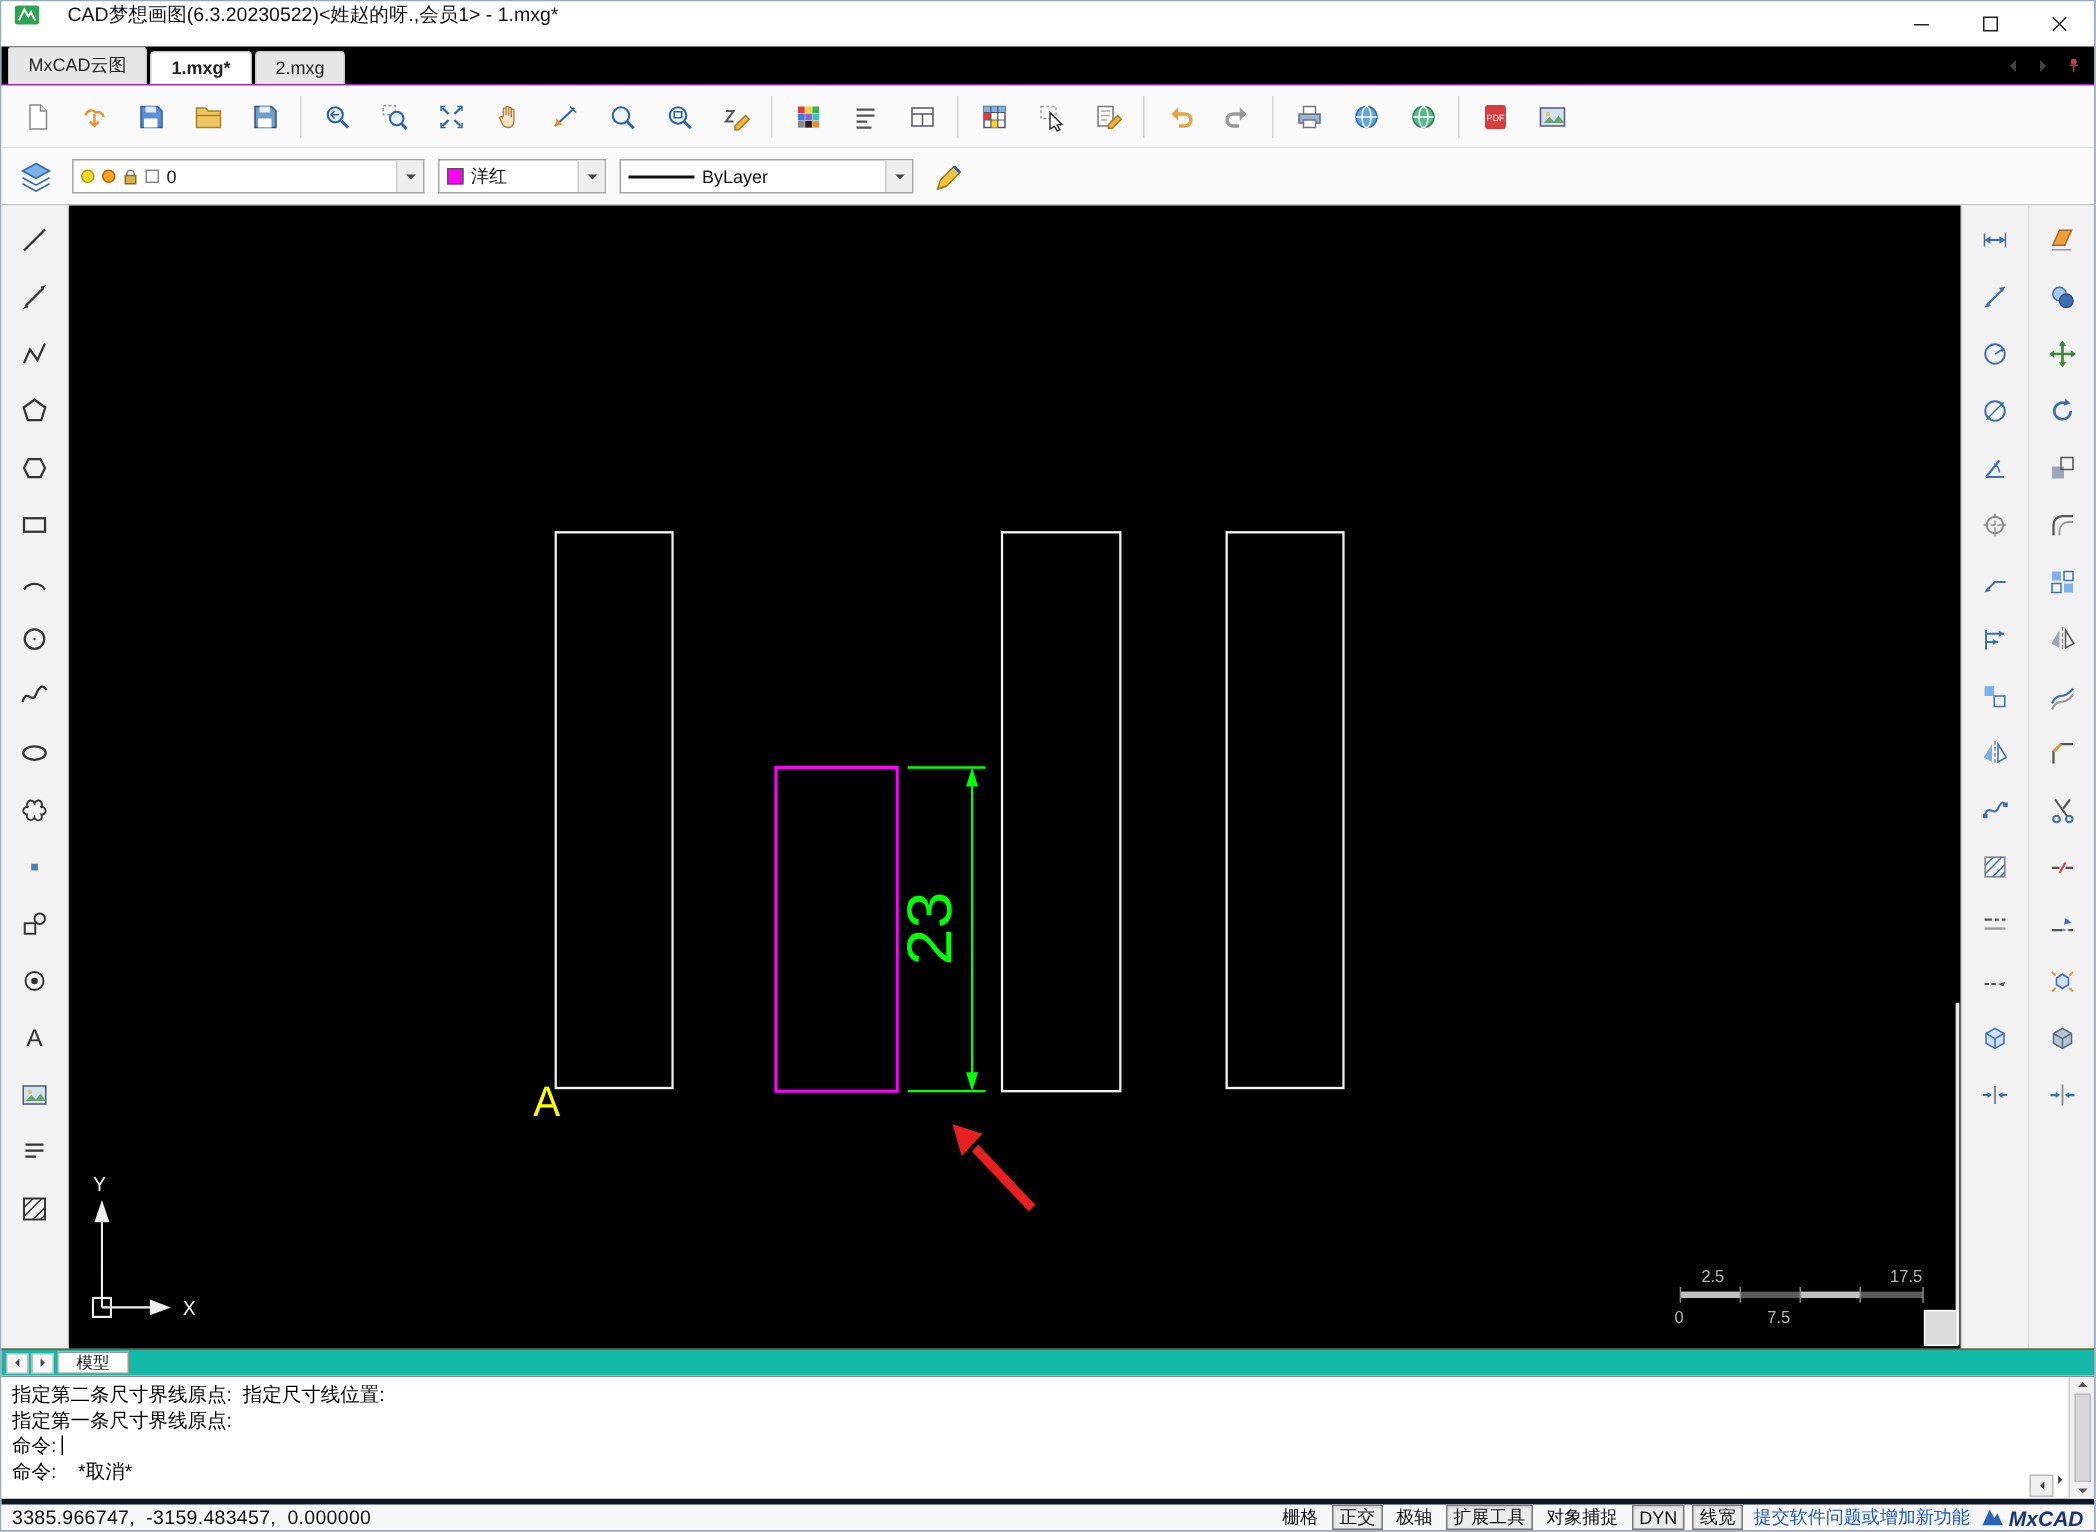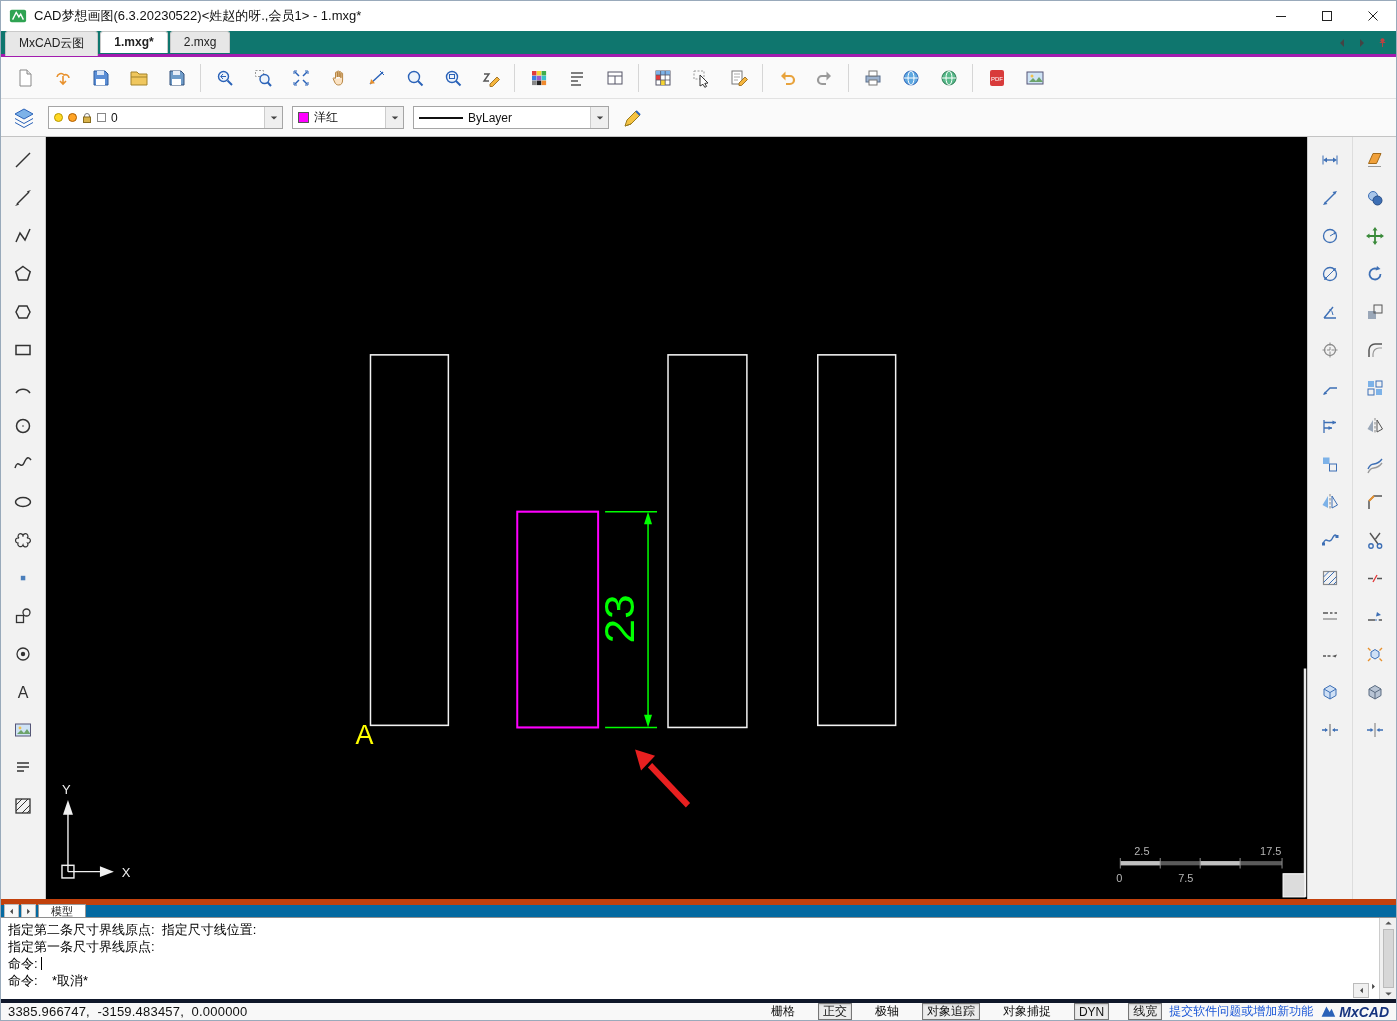--- a/index.html
+++ b/index.html
@@ -1,27 +1,27 @@
 <!DOCTYPE html>
 <html><head>
 <meta charset="utf-8">
 <style>
 *{margin:0;padding:0;box-sizing:border-box;font-family:"Liberation Sans",sans-serif}
 html,body{width:1397px;height:1021px;overflow:hidden;background:#fff}
 .app{width:1397px;height:1021px;display:flex;flex-direction:column;border:1px solid #9ab}
 svg{display:block}
 
-.titlebar{height:30px;display:flex;align-items:center;gap:7px;padding-left:8px;background:#fff;font-size:13px;color:#111}
+.titlebar{height:30px;display:flex;align-items:flex-start;gap:18px;padding-left:8px;background:#fff;font-size:13px;color:#111}
 .win-controls{margin-left:auto;display:flex;height:100%}
 .win-btn{width:46px;height:100%;display:flex;align-items:center;justify-content:center;color:#222}
 
 .menubar{height:28px;display:flex;align-items:center;background:#fff;border-bottom:1px solid #e4e4e4;font-size:13px;padding-left:8px;color:#111}
 .menu-item{padding:4px 9px;cursor:default}
 
-.doctabs{height:26px;background:#0f766e;display:flex;align-items:flex-start;border-bottom:3px solid #a21caf;padding:0 4px}
+.doctabs{height:26px;background:#000000;display:flex;align-items:flex-end;border-bottom:1px solid #a21caf;padding:0 4px}
 .dtab{padding:3px 13px 4px;font-size:12px;background:#e7e7e7;border:1px solid #c9c9c9;border-bottom:none;margin-right:2px;border-radius:3px 3px 0 0;color:#222}
 .dtab.active{background:#fff;font-weight:bold}
 .dt-spacer{flex:1}
 .tab-nav{width:20px;height:20px;display:flex;align-items:center;justify-content:center;align-self:center}
 
 .toolbar{height:42px;display:flex;align-items:center;padding:2px 5px;gap:1px;background:#fafafa;border-bottom:1px solid #e2e2e2}
 .tb{width:37px;height:36px;display:flex;align-items:center;justify-content:center;border-radius:3px}
 .tsep{width:1px;height:28px;background:#d6d6d6;margin:0 4px}
 
 .propbar{height:38px;display:flex;align-items:center;gap:9px;padding:0 8px;background:#fafafa;border-bottom:1px solid #c4c4c4}
@@ -37,36 +37,36 @@
 
 .main{flex:1;display:flex;min-height:0}
 .side-left{width:45px;background:#f2f2f2;border-right:1px solid #c9c9c9;display:flex;flex-direction:column;align-items:center;padding-top:5px;gap:2px}
 .sbtn{width:34px;height:36px;display:flex;align-items:center;justify-content:center}
 .canvas{flex:1;position:relative;background:#000}
 .canvas svg.cad{position:absolute;inset:0;width:100%;height:100%}
 .right-panel{width:89px;background:#f2f2f2;border-left:1px solid #c9c9c9;display:flex}
 .rcol{width:44px;display:flex;flex-direction:column;align-items:center;padding-top:5px;gap:2px}
 .rcol.outer{border-left:1px solid #ddd}
 
-.modelbar{height:18px;background:#0369a1;border-top:6px solid #c2410c;display:flex;align-items:center;font-size:11px;gap:2px;padding-left:3px;color:#222}
+.modelbar{height:18px;background:#14b8a6;border-top:1px solid #c2410c;display:flex;align-items:center;font-size:11px;gap:2px;padding-left:3px;color:#222}
 .mnav{width:15px;height:14px;display:flex;align-items:center;justify-content:center;border:1px solid #bbb;background:#f7f7f7}
 .mtab{background:#fff;border:1px solid #999;padding:0 12px;height:15px;display:flex;align-items:center}
 
 .cmdarea{height:82px;border-top:1px solid #8e8e8e;background:#fff;position:relative;font-size:13px;color:#000;padding:3px 22px 3px 7px}
 .cmd-line{height:17px;line-height:17px;white-space:pre}
 .caret{display:inline-block;width:1.5px;height:13px;background:#000;vertical-align:-2px;margin-left:3px;animation:blink 1s steps(1) infinite}
 @keyframes blink{50%{opacity:0}}
 .cmd-scroll{position:absolute;right:0;top:0;width:17px;height:100%;background:#f0f0f0;border-left:1px solid #ccc;display:flex;flex-direction:column;justify-content:space-between;align-items:center;padding:1px 0}
 .sthumb{width:11px;flex:1;margin:2px 0;background:#d7d7d7;border:1px solid #bbb}
 .cmd-hnav{position:absolute;right:19px;bottom:1px;display:flex;gap:1px}
 .cmd-hbtn{width:16px;height:15px;border:1px solid #bbb;background:#f0f0f0;display:flex;align-items:center;justify-content:center}
 
 .statusbar{height:21px;display:flex;align-items:center;font-size:12px;padding:0 7px;gap:7px;background:#f8f8f8;border-top:4px solid #0f172a;color:#111}
 .coords{font-size:13px;letter-spacing:.2px;white-space:pre}
-.toggles{margin-left:auto;display:flex;align-items:center;gap:19px}
+.toggles{margin-left:auto;display:flex;align-items:center;gap:5px}
 .toggle{padding:0 4px;height:17px;display:flex;align-items:center}
 .toggle.active{border:1px solid #777;background:#ececec;box-shadow:inset 0 1px 2px rgba(0,0,0,.15)}
 .status-link{color:#1a56d6;white-space:nowrap}
 .brand{display:flex;align-items:flex-start;gap:3px;font-weight:bold;font-style:italic;color:#17347f;font-size:14px}
 </style>
 </head>
 <body>
 
 <div class="app">
 
@@ -759,21 +759,21 @@
         </svg>
     </div>
   </div>
 
   <div class="statusbar">
     <span class="coords">3385.966747,  -3159.483457,  0.000000</span>
     <div class="toggles">
       <span class="toggle">栅格</span>
       <span class="toggle active">正交</span>
       <span class="toggle">极轴</span>
-      <span class="toggle active">对象追踪</span>
+      <span class="toggle active">扩展工具</span>
       <span class="toggle">对象捕捉</span>
       <span class="toggle active">DYN</span>
       <span class="toggle active">线宽</span>
     </div>
     <span class="status-link">提交软件问题或增加新功能</span>
     <span class="brand">
         <svg width="16" height="16" viewBox="0 0 20 20">
           <path d="M2 16L8 3l4 7 2.5-4L19 16z" fill="#2a62b8"></path>
         </svg>
         <span>MxCAD</span>

